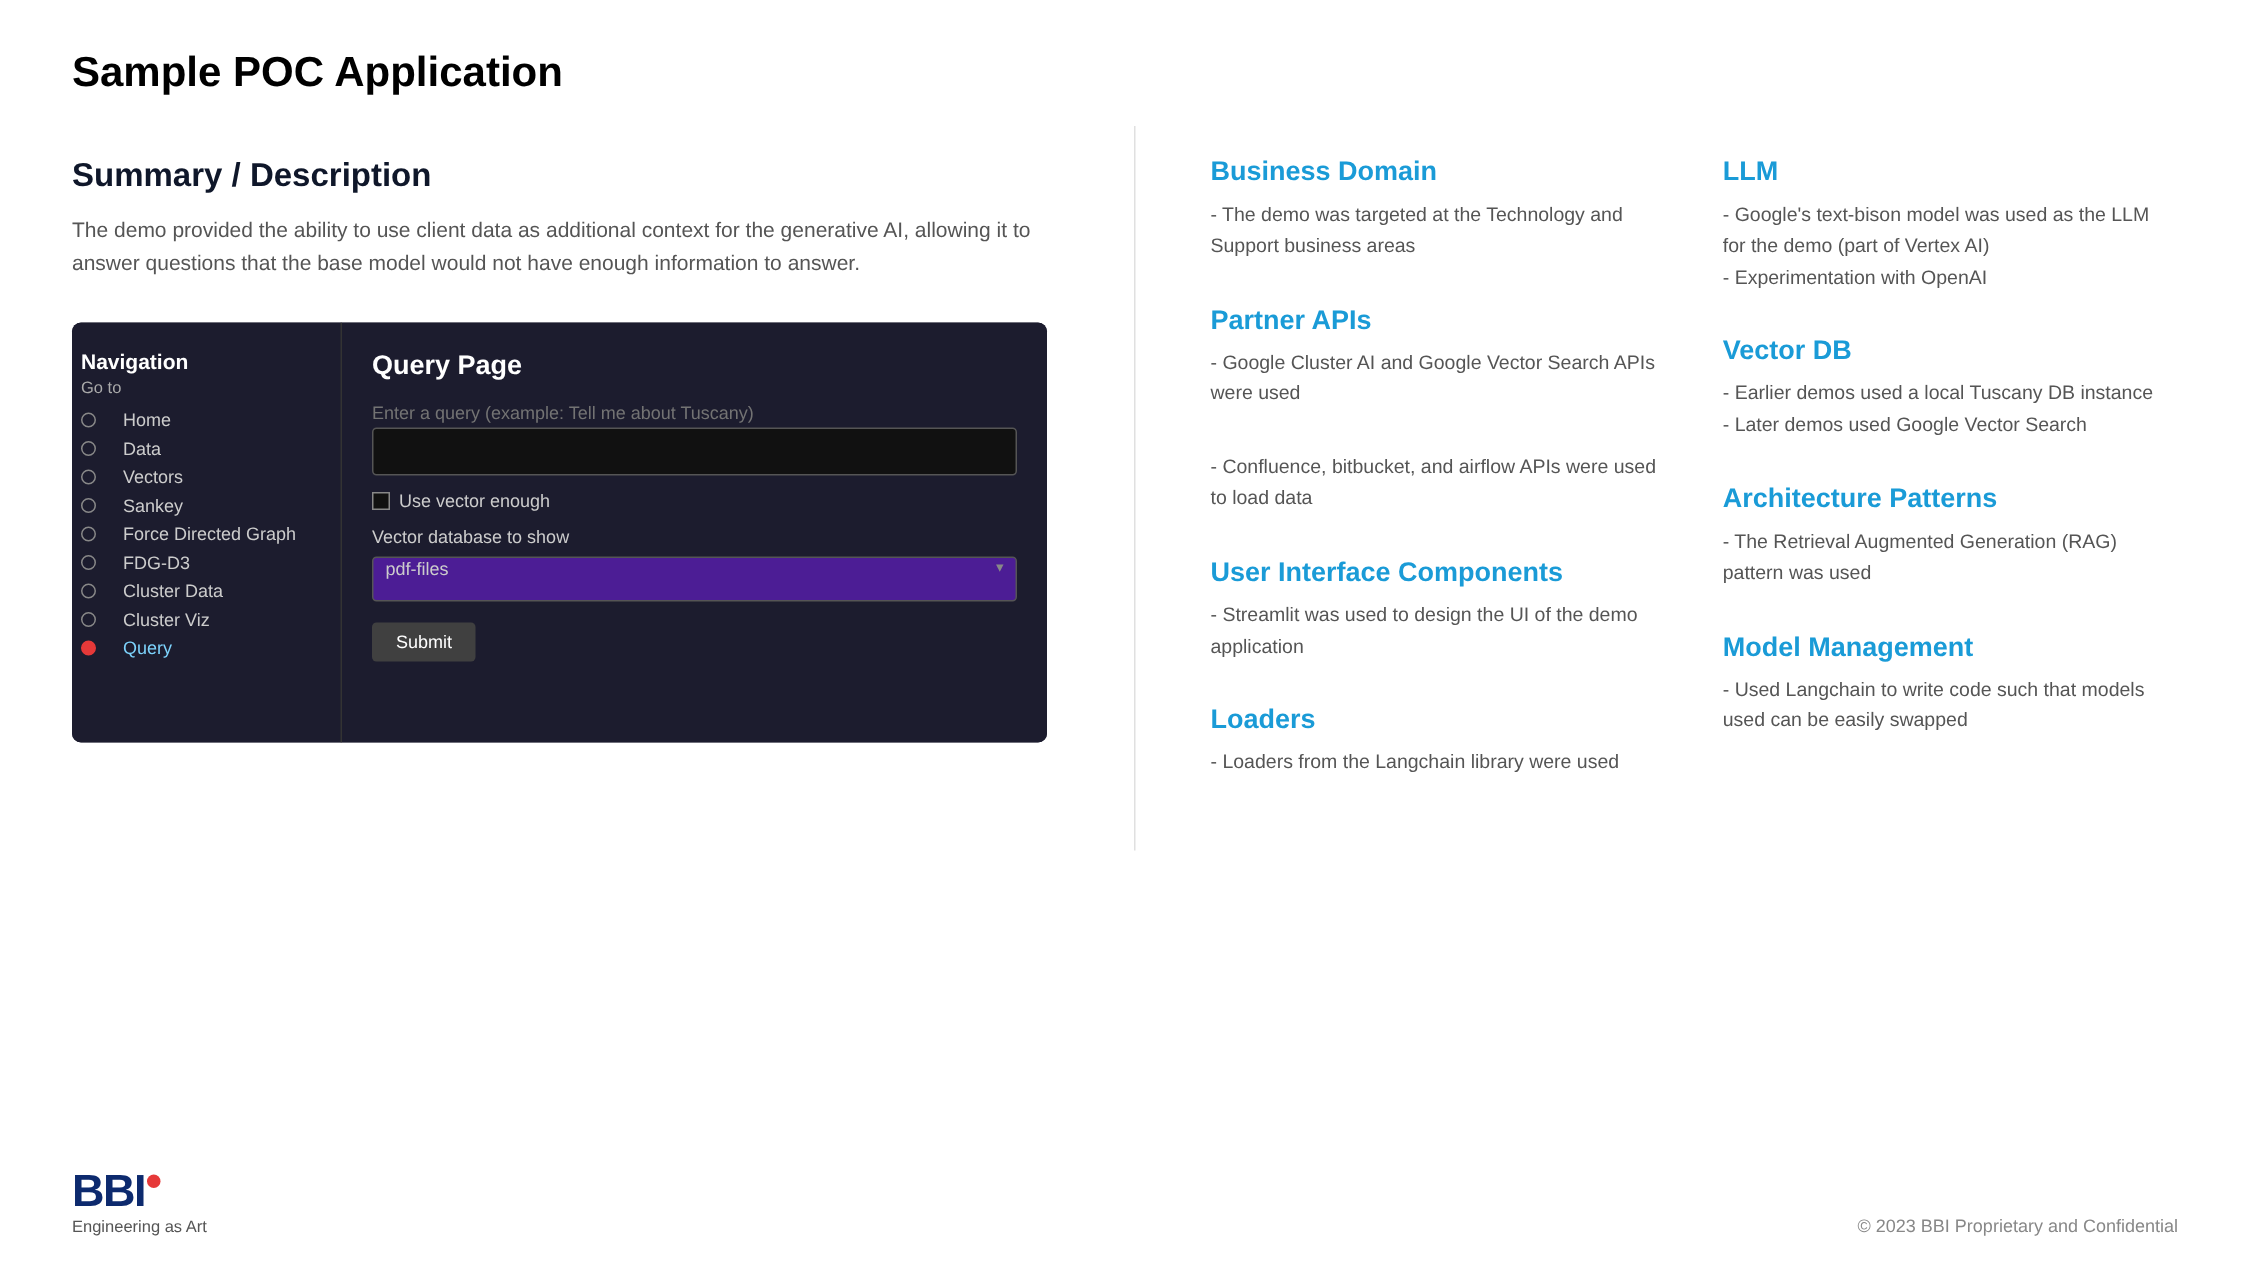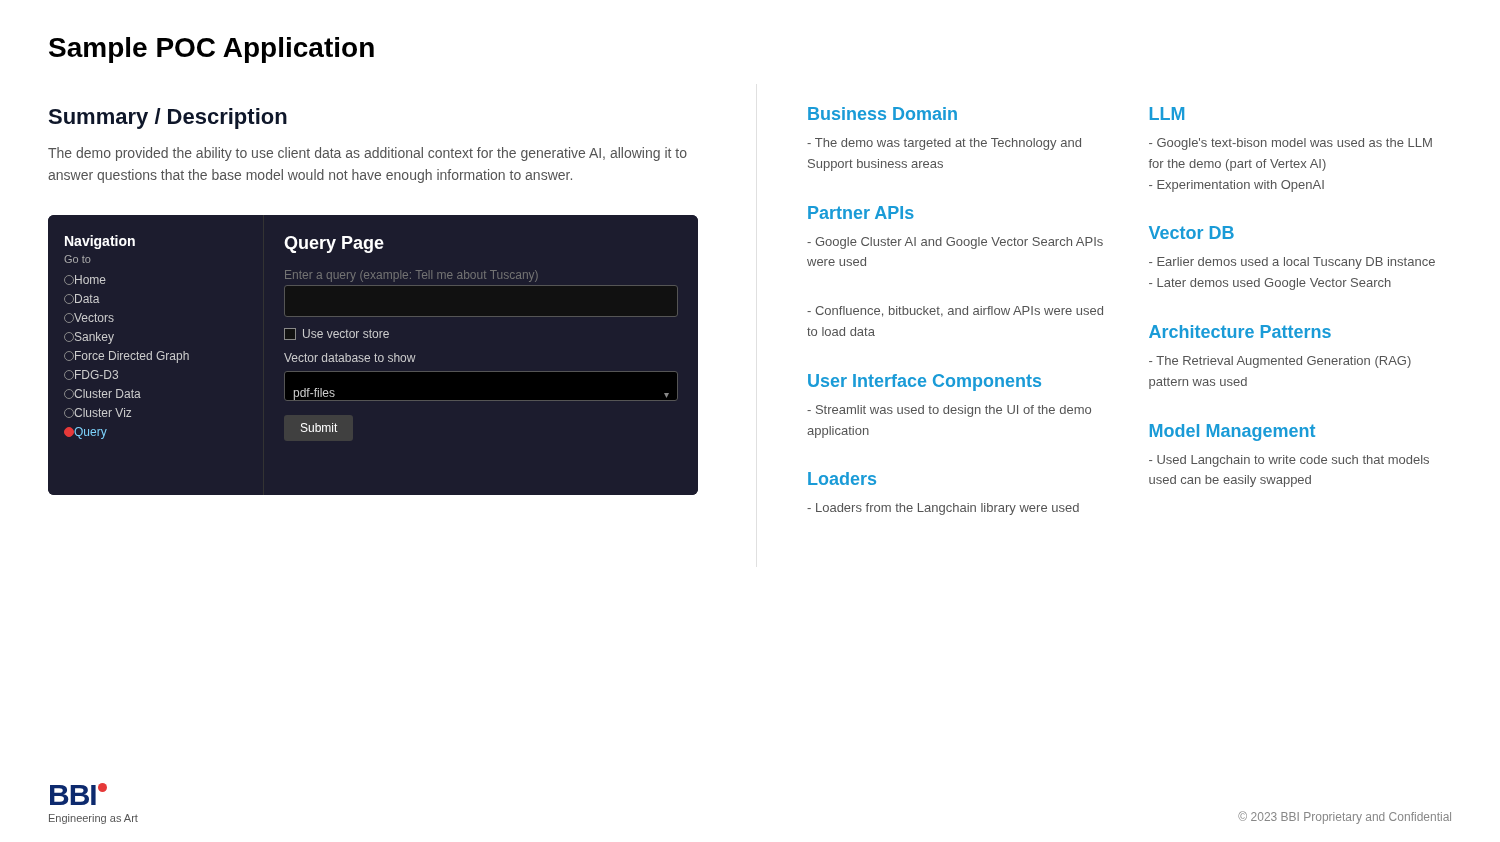--- a/index.html
+++ b/index.html
@@ -50,43 +50,43 @@
       border-radius: 6px;
       padding: 0;
       width: 650px;
       min-height: 280px;
       display: flex;
       overflow: hidden;
     }
 
     .nav-sidebar {
       background: #1c1c2e;
-      width: 216px;
-      padding: 18px 16px;
+      width: 180px;
+      padding: 18px 6px;
       border-right: 1px solid #333;
       flex-shrink: 0;
     }
 
     .nav-sidebar .nav-title {
       color: #ffffff;
       font-size: 14px;
       font-weight: 600;
       margin-bottom: 4px;
     }
 
     .nav-sidebar .nav-goto {
       color: #aaa;
       font-size: 11px;
       margin-bottom: 8px;
     }
 
     .nav-item {
       display: flex;
       align-items: center;
-      gap: 0;
+      gap: 18px;
       color: #ccc;
       font-size: 12px;
       margin-bottom: 5px;
     }
 
     .nav-item .radio-circle {
       width: 10px;
       height: 10px;
       border-radius: 50%;
       border: 1.5px solid #888;
@@ -150,27 +150,27 @@
       font-size: 12px;
     }
 
     .vector-db-label {
       color: #ccc;
       font-size: 12px;
       margin-bottom: 6px;
     }
 
     .select-dropdown {
-      background: #000000;
+      background: #4c1d95;
       border: 1px solid #555;
       border-radius: 3px;
       height: 30px;
       width: 100%;
       display: flex;
-      align-items: flex-end;
+      align-items: flex-start;
       justify-content: space-between;
       padding: 0 8px;
       margin-bottom: 14px;
     }
 
     .select-text {
       color: #ccc;
       font-size: 12px;
     }
 
@@ -333,21 +333,21 @@
             </div>
           </div>
       </div>
 
       <div class="content-area">
         <div class="query-page-title">Query Page</div>
         <div class="query-label">Enter a query (example: Tell me about Tuscany)</div>
         <div class="query-input-box"></div>
         <div class="checkbox-row">
           <div class="checkbox-box"></div>
-          <span class="checkbox-label">Use vector store</span>
+          <span class="checkbox-label">Use vector enough</span>
         </div>
         <div class="vector-db-label">Vector database to show</div>
         <div class="select-dropdown">
           <span class="select-text">pdf-files</span>
           <span class="select-arrow">▾</span>
         </div>
         <button class="submit-btn">Submit</button>
       </div>
     </div>
   </div>

